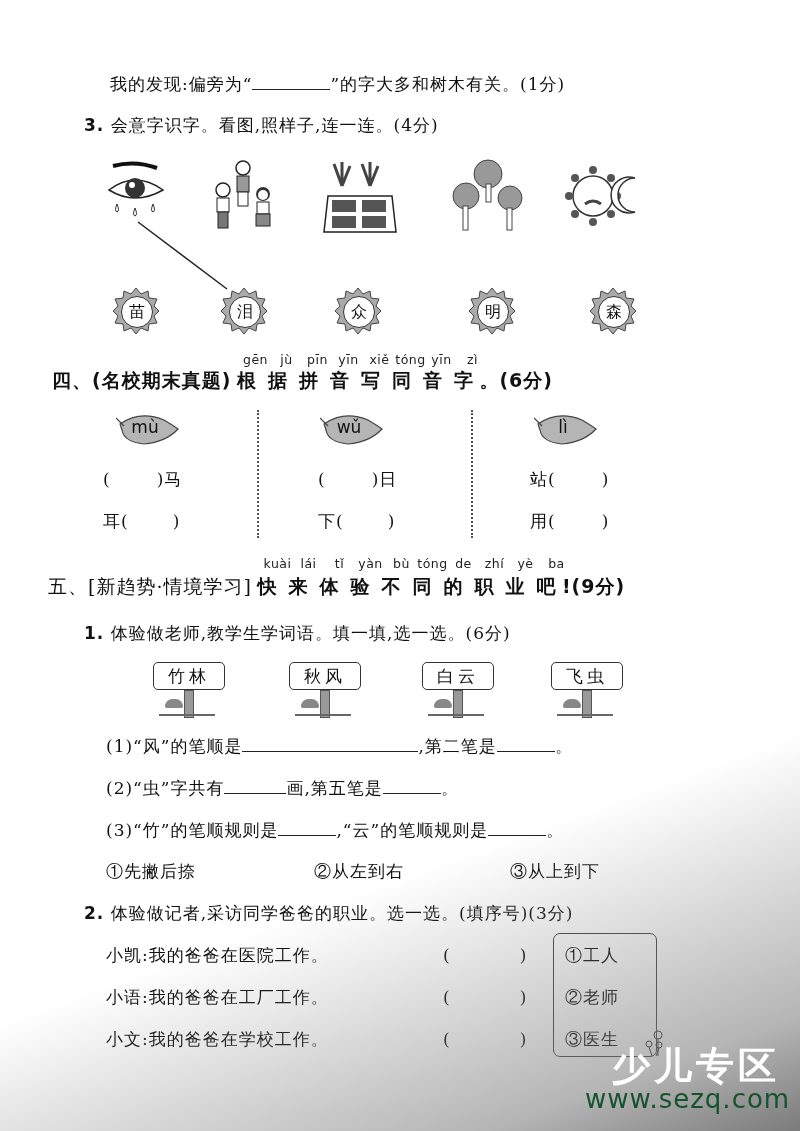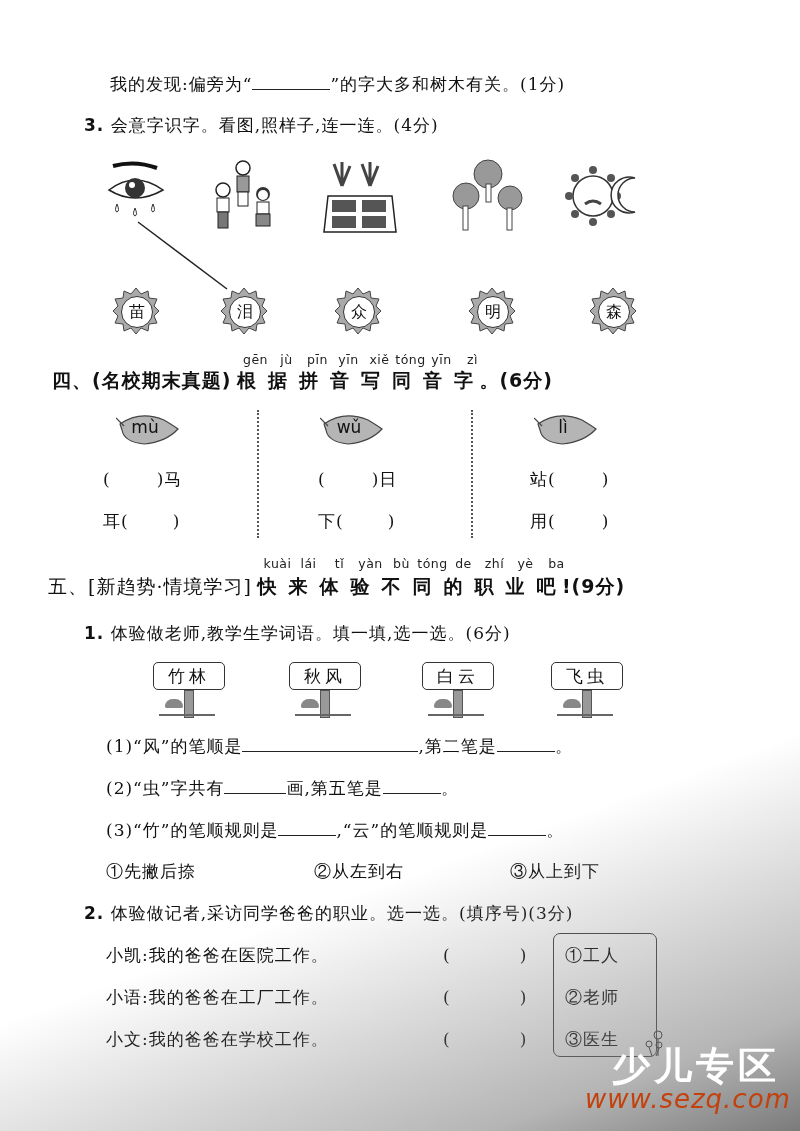--- a/index.html
+++ b/index.html
@@ -46,21 +46,21 @@
   .optbox {
     position:absolute; left:553px; top:933px; width:102px; height:122px;
     border:1.5px solid #444; border-radius:7px;
   }
   .fade {
     position:absolute; right:0; bottom:0; width:800px; height:1131px;
     background:linear-gradient(160deg, rgba(255,255,255,0) 72%, rgba(120,120,120,0.55) 92%, rgba(90,90,90,0.8) 100%);
     pointer-events:none;
   }
   .wm1 { position:absolute; left:612px; top:1041px; font-family:"DejaVu Sans","Liberation Sans",sans-serif; font-weight:bold; font-size:38px; color:#fff; letter-spacing:4px; white-space:nowrap; }
-  .wm2 { position:absolute; left:585px; top:1084px; font-family:"DejaVu Sans","Liberation Sans",sans-serif; font-size:26px; color:#c2410c; letter-spacing:1px; white-space:nowrap;font-style:italic; }
+  .wm2 { position:absolute; left:585px; top:1084px; font-family:"DejaVu Sans","Liberation Sans",sans-serif; font-size:26px; color:#14532d; letter-spacing:1px; white-space:nowrap; }
 </style>
 </head>
 <body>
 
 <div class="abs line" style="left:110px;top:73px;">
   <span>我的发现:偏旁为“</span><span class="blank" style="width:78px;"></span><span>”的字大多和树木有关。(1分)</span>
 </div>
 
 <div class="abs line" style="left:84px;top:114px;">
   <span class="bold">3.</span>

